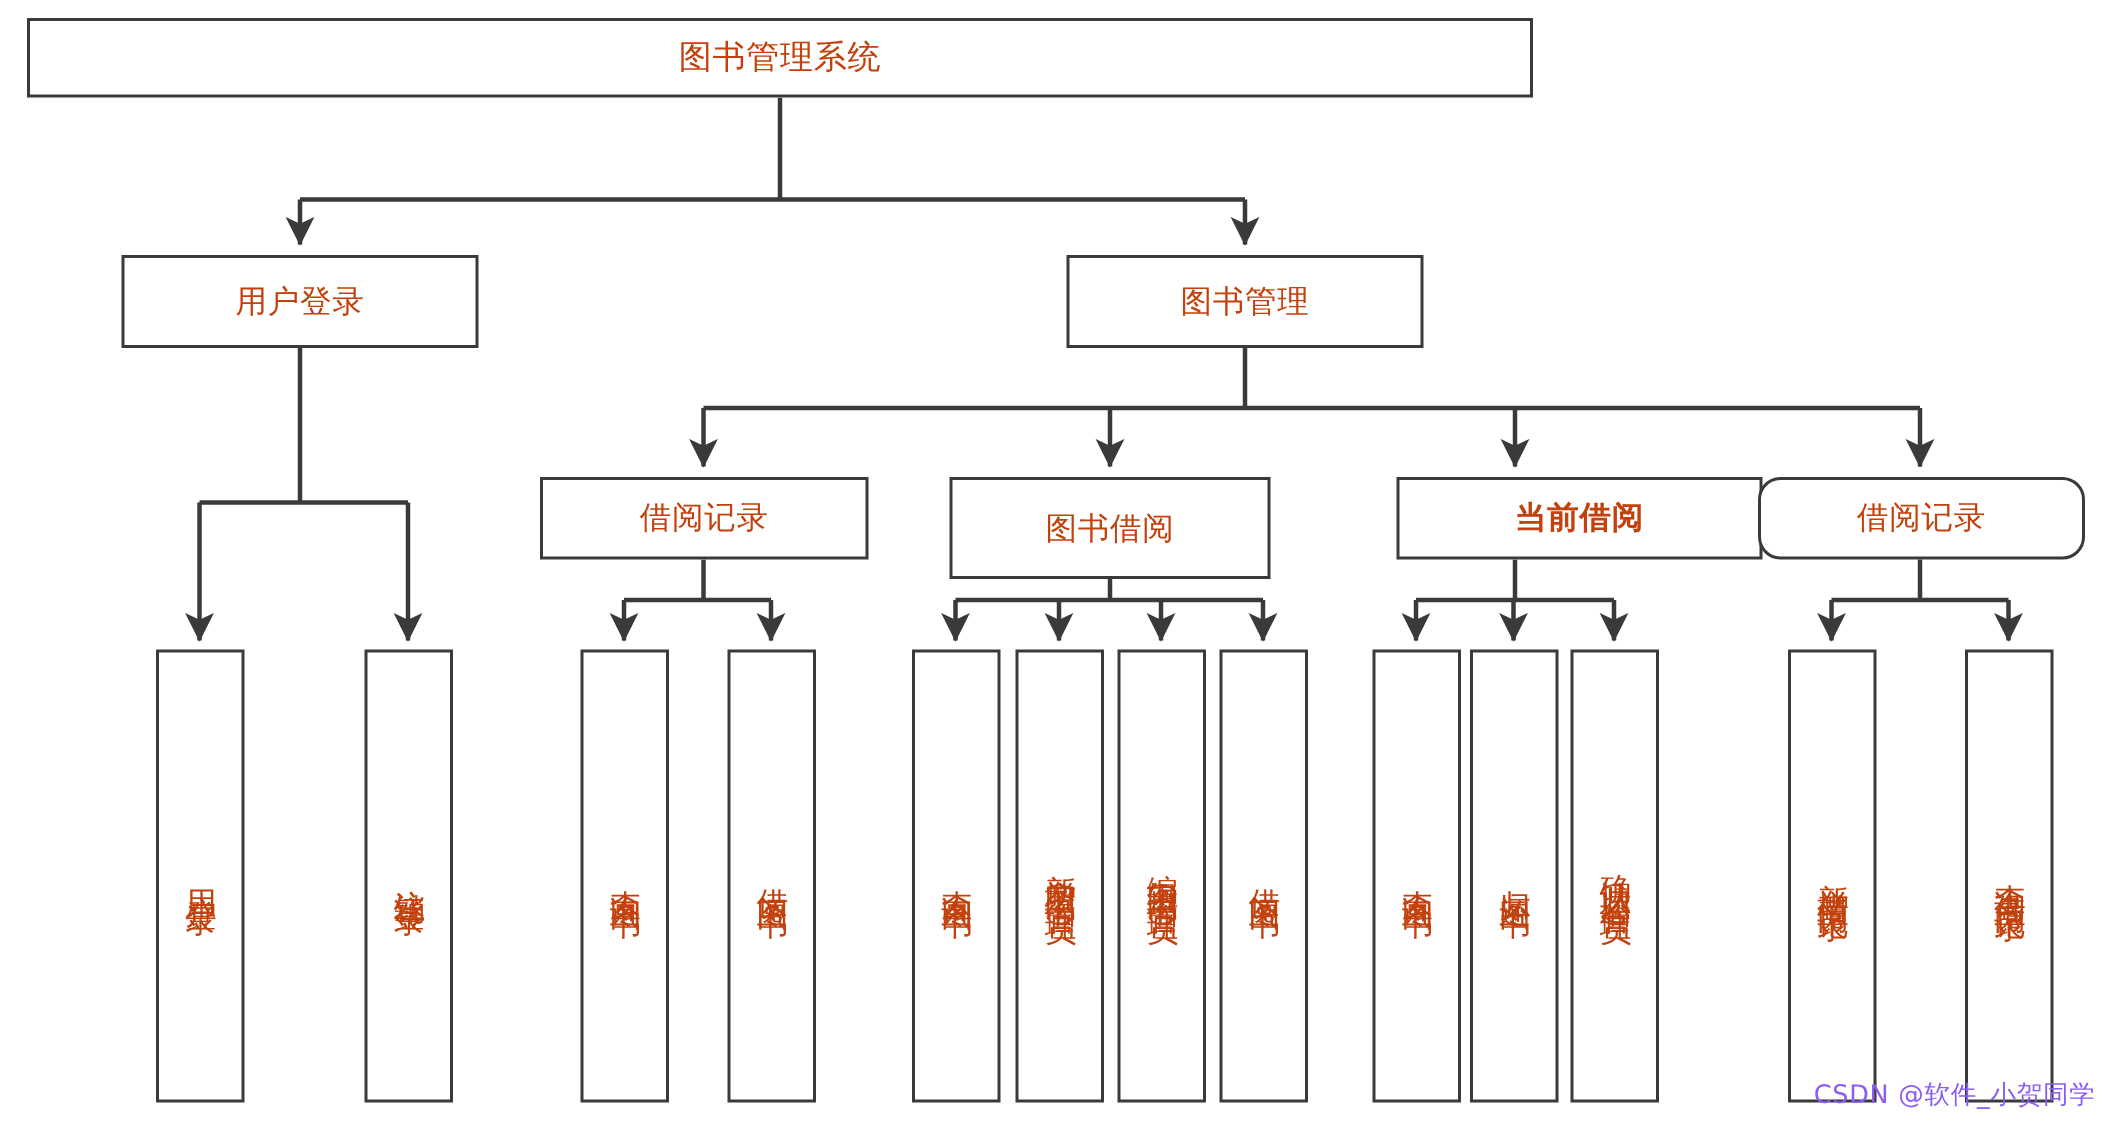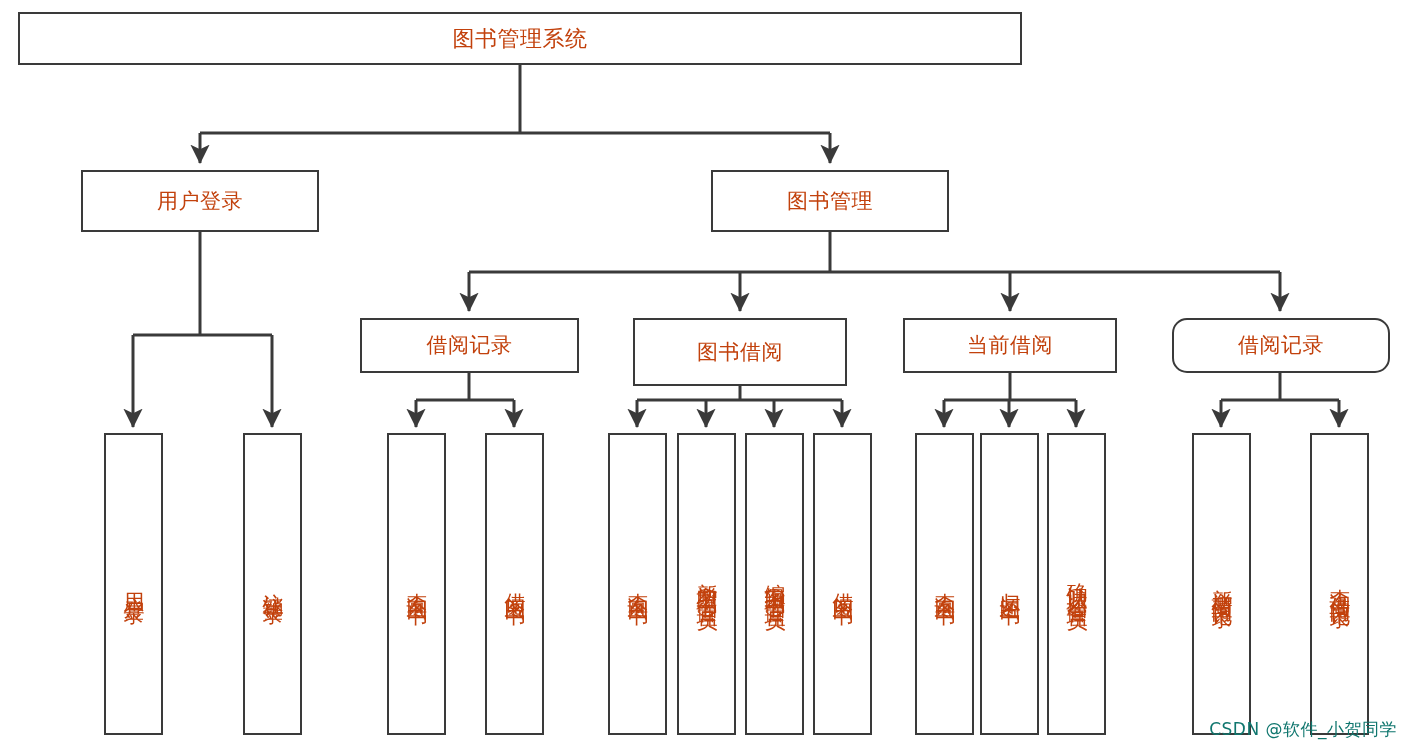--- a/index.html
+++ b/index.html
@@ -63,21 +63,21 @@
     font-size: 21px;
     line-height: 1;
     letter-spacing: 4px;
     white-space: nowrap;
   }
   #watermark {
     position: absolute;
     right: 8px;
     bottom: 6px;
     font-size: 17px;
-    color: #0f766e;
+    color: #8b5cf6;
     letter-spacing: 0.5px;
     white-space: nowrap;
     pointer-events: none;
   }
 </style>
 </head>
 <body>
 
 <div id="diagram-root">
 
@@ -141,21 +141,21 @@
   <div class="node horiz" style="left:711px; top:170px; width:238px; height:62px;">
     <span class="label">图书管理</span>
   </div>
 
   <div class="node horiz" style="left:360px; top:318px; width:219px; height:55px;">
     <span class="label">借阅记录</span>
   </div>
   <div class="node horiz" style="left:633px; top:318px; width:214px; height:68px;">
     <span class="label">图书借阅</span>
   </div>
-  <div class="node horiz" style="left:903px; top:318px; width:214px; height:55px;">
+  <div class="node horiz" style="left:931px; top:318px; width:244px; height:55px;font-weight:bold;">
     <span class="label">当前借阅</span>
   </div>
   <div class="node horiz" style="left:1172px; top:318px; width:218px; height:55px;border-radius:15px;">
     <span class="label">借阅记录</span>
   </div>
 
   <div class="node vert" style="left:104px; top:433px; width:59px; height:302px;">
     <span class="label">用户登录</span>
   </div>
   <div class="node vert" style="left:243px; top:433px; width:59px; height:302px;">

